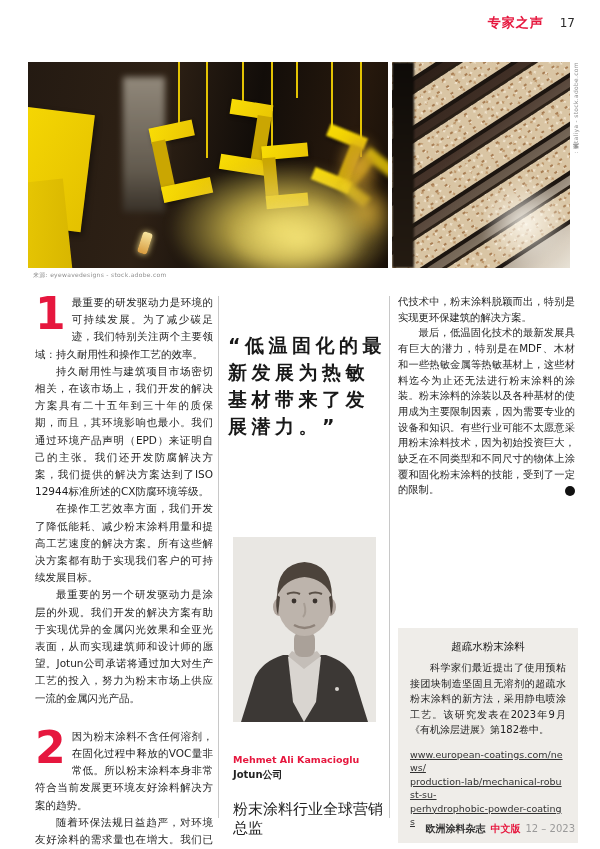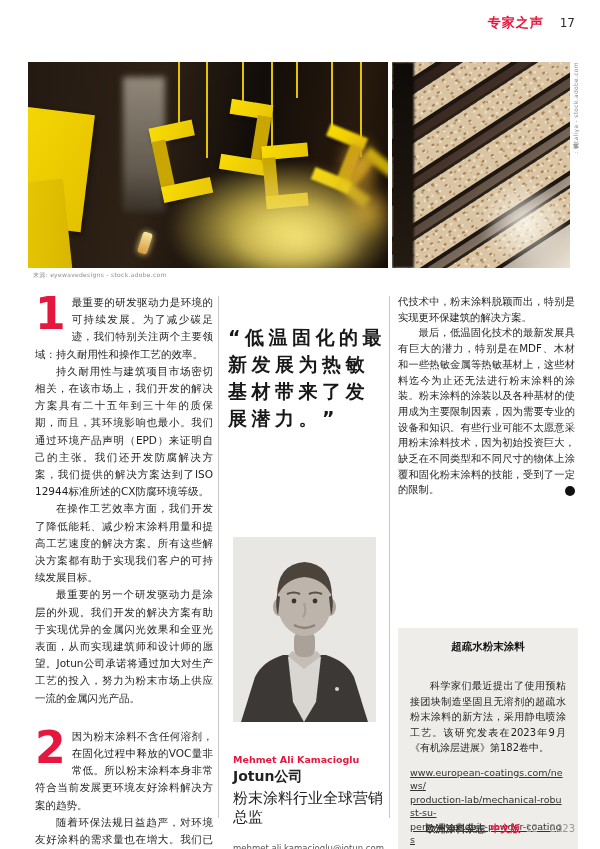--- a/index.html
+++ b/index.html
@@ -67,32 +67,32 @@
   .col3 .para{font-size:10.3px;line-height:15.7px;}
   .indent{text-indent:2em;}
   .sec2{margin-top:21px;}
   .dropcap{float:left;color:#e6173e;font-weight:bold;font-size:44px;line-height:36px;height:36px;margin:2px 6px 0 0;}
   .p-last{position:relative;}
   .endmark{position:absolute;right:0;bottom:2px;width:10px;height:10px;border-radius:50%;background:#111;color:#fff;
            font-size:7px;line-height:10px;text-align:center;font-weight:bold;}
 
   
   .col2{left:228px;width:160px;}
-  .quote{margin-top:30px;font-weight:bold;font-size:19px;line-height:27px;letter-spacing:4.5px;color:#181818;}
+  .quote{margin-top:38px;font-weight:bold;font-size:19px;line-height:27px;letter-spacing:4.5px;color:#181818;}
   .portrait{position:absolute;left:5px;top:243px;width:143px;height:185px;background:#e9e7e3;}
   .caption{position:absolute;left:5px;top:460px;width:152px;}
   .cap-name{color:#e6173e;font-weight:bold;font-size:9.5px;margin-bottom:3px;}
-  .cap-co{font-weight:bold;font-size:14px;color:#222;margin-bottom:3px;}
+  .cap-co{font-weight:bold;font-size:10px;color:#222;margin-bottom:18px;}
   .cap-role{font-size:15px;color:#222;margin-bottom:9px;}
   .cap-mail{display:inline-block;font-size:8.5px;color:#555;text-decoration:underline;}
 
   
   .newsbox{position:absolute;left:0;top:334px;width:156px;background:#efede9;padding:12px 12px 14px 12px;}
   .nb-kicker{color:#e6173e;font-weight:bold;font-size:11.5px;text-align:center;letter-spacing:1px;margin-bottom:7px;}
-  .nb-title{font-weight:bold;font-size:10.5px;text-align:center;margin-bottom:24px;color:#111;}
+  .nb-title{font-weight:normal;font-size:10.5px;text-align:center;margin-bottom:6px;color:#111;}
   .nb-body{margin:0 0 10px 0;font-size:10px;line-height:15.5px;text-align:justify;text-indent:2em;color:#222;}
   .nb-url{display:block;font-size:9.5px;line-height:13.5px;color:#333;text-decoration:underline;white-space:pre-line;word-break:break-all;}
 
   
   .pagefoot{position:absolute;right:25px;top:822px;font-size:10px;display:flex;gap:5px;align-items:baseline;}
   .pf-mag{font-weight:bold;color:#333;}
   .pf-ed{font-weight:bold;color:#e6173e;text-align:right;}
   .pf-issue{color:#9a9a9a;text-align:center;}
 </style>
 </head>

